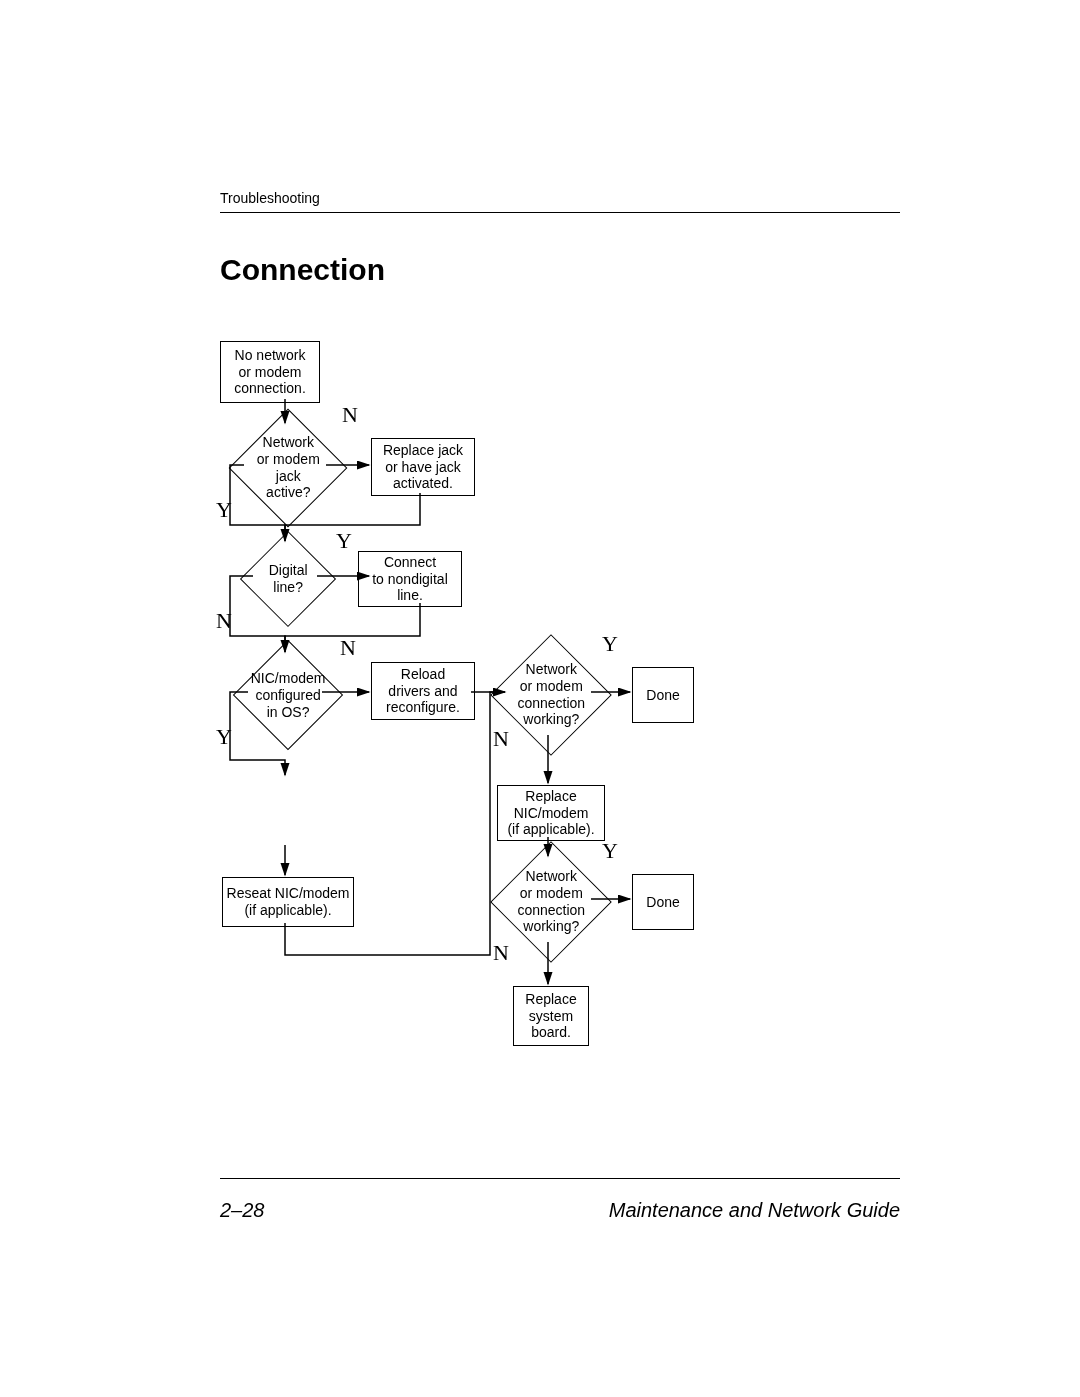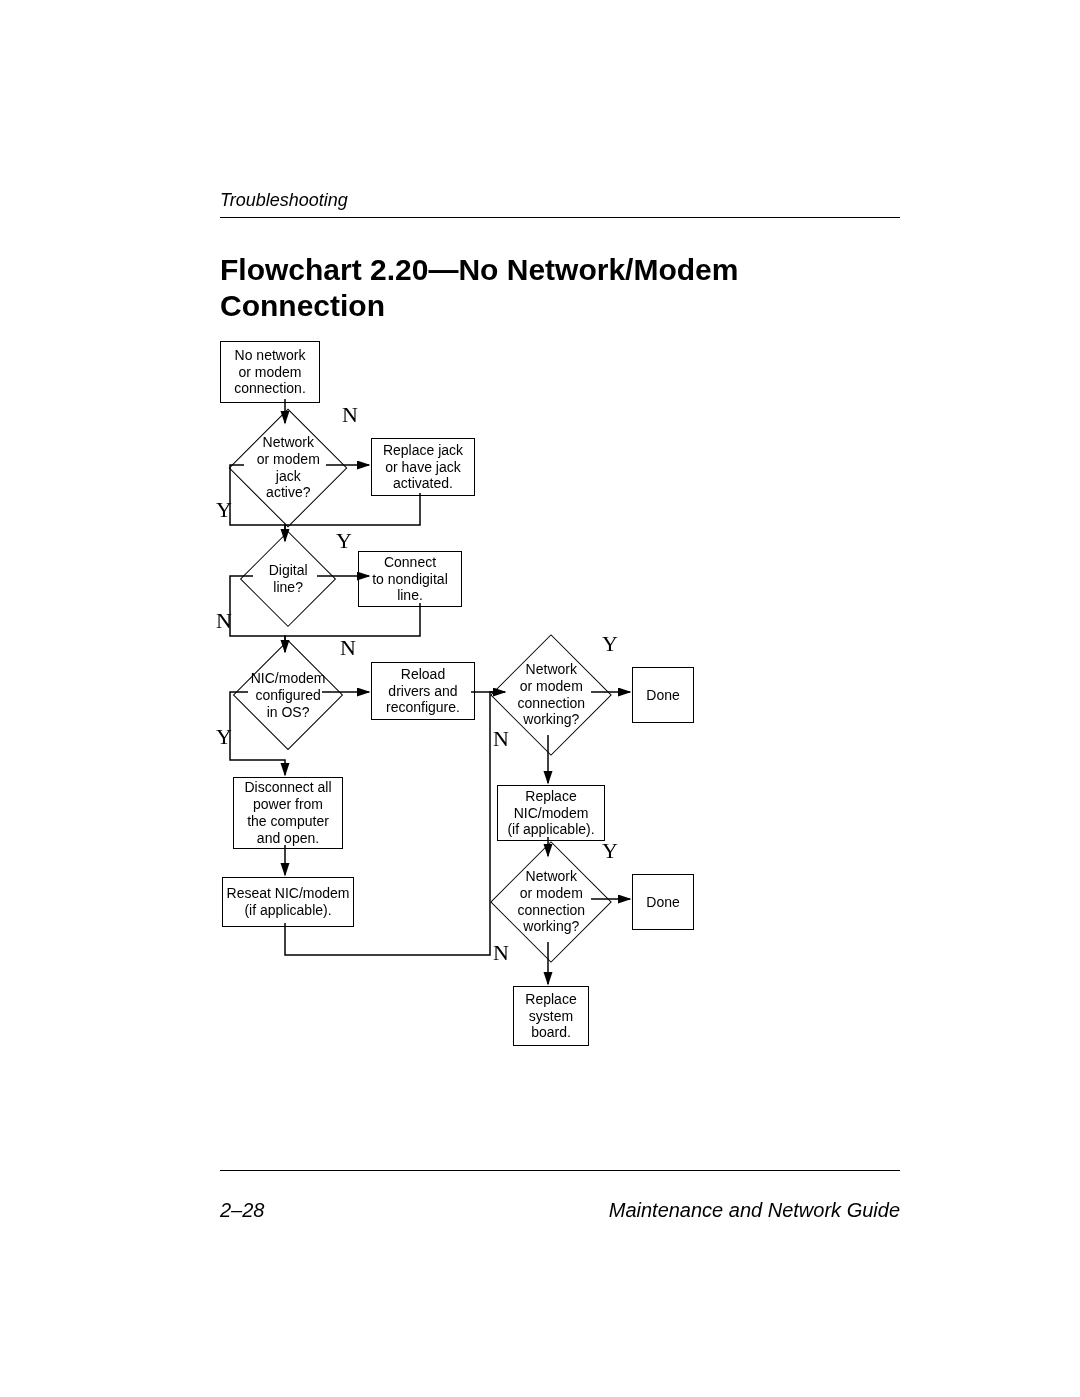--- a/index.html
+++ b/index.html
@@ -1,36 +1,35 @@
 <!DOCTYPE html>
 <html><head>
 <meta charset="utf-8">
 <style>
   body{margin:0;background:#fff;font-family:Arial,Helvetica,sans-serif;color:#000}
   .page{width:1080px;height:1397px;position:relative;margin:0 auto;background:#fff}
-  .header{position:absolute;left:220px;right:180px;top:190px;border-bottom:1px solid #000;padding-bottom:6px;font-style:italic;font-size:18px}
+  .header{position:absolute;left:220px;right:180px;top:190px;border-bottom:1px solid #000;padding-bottom:6px;font-size:14px}
   .title{position:absolute;left:220px;top:252px;font-size:30px;font-weight:bold;line-height:1.2}
-  .footer{position:absolute;left:220px;right:180px;bottom:175px;border-top:1px solid #000;padding-top:28px;font-style:italic;font-size:20px;display:flex;justify-content:space-between}
+  .footer{position:absolute;left:220px;right:180px;bottom:175px;border-top:1px solid #000;padding-top:20px;font-style:italic;font-size:20px;display:flex;justify-content:space-between}
   .shape{position:absolute;background:#fff;border:1.5px solid #000;display:flex;align-items:center;justify-content:center;text-align:center;font-size:14px;line-height:1.2;padding:2px}
   .diamond{transform:rotate(45deg)}
   .diamond>div{transform:rotate(-45deg)}
   .label{position:absolute;font-family:'Times New Roman',serif;font-size:22px}
   svg.arrows{position:absolute;left:0;top:0;overflow:visible}
   .arrows line{stroke:#000;stroke-width:1.5}
   .arrows polyline{stroke:#000;stroke-width:1.5;fill:none}
 </style>
 </head>
 <body>
 
 <div class="page">
 
   <div class="header">Troubleshooting</div>
 
   <div class="title">
-    <div>Flowchart 2.20—No Network/Modem</div>
     <div>Connection</div>
   </div>
 
   <div class="shape" style="left:220px;top:341px;width:94px;height:56px">
       <div>No network<br>or modem<br>connection.</div>
     </div>
 
   <div class="shape diamond" style="left:246px;top:426px;width:78px;height:78px">
       <div style="width:110px">Network<br>or modem jack<br>active?</div>
     </div>
@@ -56,23 +55,20 @@
     </div>
 
   <div class="shape diamond" style="left:508px;top:652px;width:80px;height:80px">
       <div style="width:100px">Network<br>or modem<br>connection<br>working?</div>
     </div>
 
   <div class="shape" style="left:632px;top:667px;width:56px;height:50px">
       <div>Done</div>
     </div>
 
-  <div class="shape" style="left:233px;top:777px;width:104px;height:66px">
-      <div>Disconnect all<br>power from<br>the computer<br>and open.</div>
-    </div>
 
   <div class="shape" style="left:497px;top:785px;width:102px;height:50px">
       <div>Replace<br>NIC/modem<br>(if applicable).</div>
     </div>
 
   <div class="shape" style="left:222px;top:877px;width:126px;height:44px">
       <div>Reseat NIC/modem<br>(if applicable).</div>
     </div>
 
   <div class="shape diamond" style="left:508px;top:859px;width:80px;height:80px">

